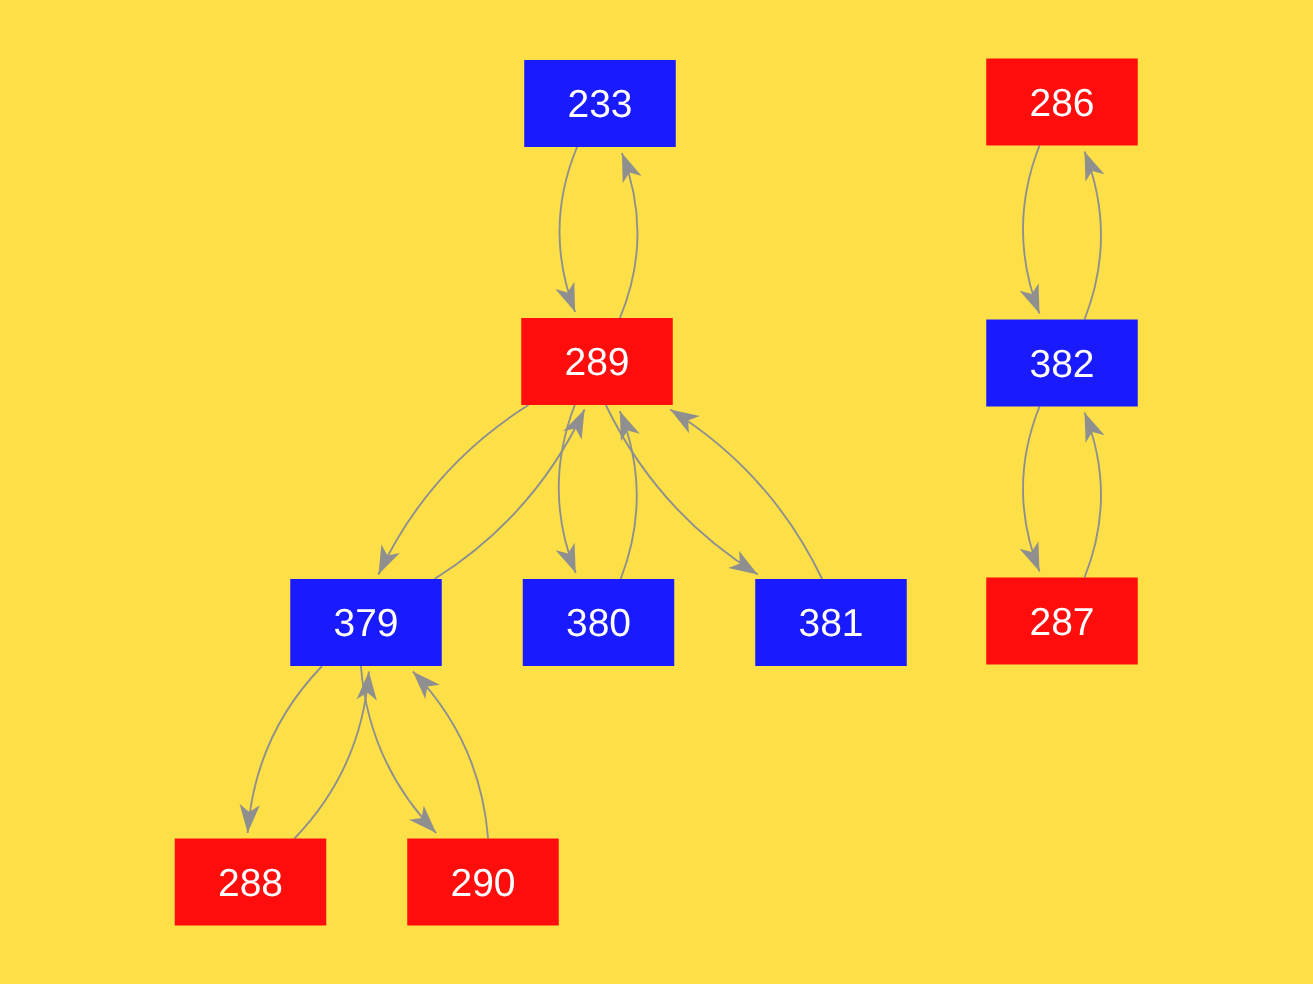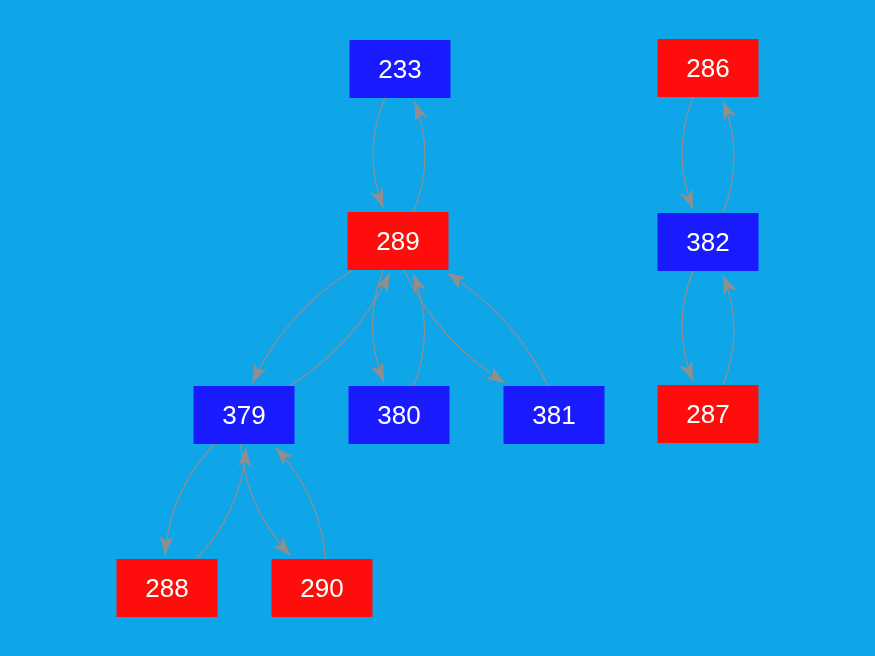--- a/index.html
+++ b/index.html
@@ -5,21 +5,21 @@
   html, body {
     margin: 0;
     padding: 0;
     background: #ffffff;
     font-family: "Liberation Sans", sans-serif;
   }
   .stage {
     position: relative;
     width: 875px;
     height: 656px;
-    background: #0ea5e9;
+    background: #fde047;
     overflow: hidden;
   }
   .stage svg {
     display: block;
     width: 875px;
     height: 656px;
   }
   .edge {
     fill: none;
     stroke: #8f8f8f;

